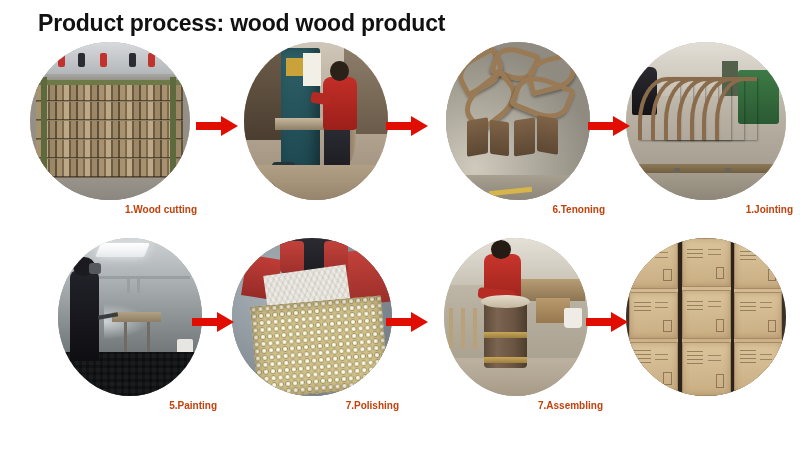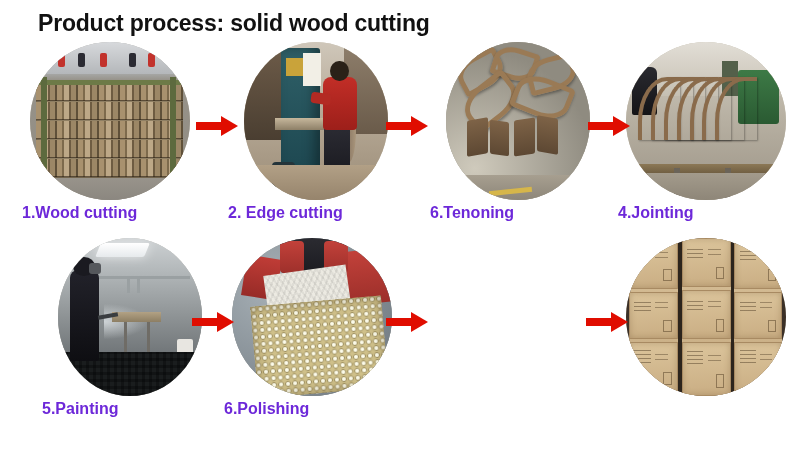--- a/index.html
+++ b/index.html
@@ -68,24 +68,24 @@
     position: absolute;
     inset: 0;
     overflow: hidden;
   }
 
   .caption {
     position: absolute;
     left: 0;
     top: 162px;
     width: 100%;
-    text-align: left;
-    font-size: 16px;
+    text-align: right;
+    font-size: 10px;
     font-weight: bold;
-    color: #6d28d9;
+    color: #c2410c;
     white-space: nowrap;
   }
 
   
   .arrow {
     position: absolute;
     top: 74px;
     width: 42px;
     height: 20px;
     z-index: 20;
@@ -371,21 +371,21 @@
     position:absolute; right:12%; bottom:14%; width:18%; height:26%;
     border:1px solid rgba(80,60,34,.5);
   }
   .s8 .gap { position:absolute; top:0; height:100%; width:5px; background:#2c241c; }
 </style>
 </head>
 <body>
 
 <div id="infographic">
 
-  <div class="title">Product process: solid wood cutting</div>
+  <div class="title">Product process: wood wood product</div>
 
   <div class="row row-1">
 
     <div class="step" style="left:22px;">
       <div class="oval wide">
         <div class="scene s1">
           <div class="ceiling"></div>
           <div class="ppl" style="left:18%;"></div>
           <div class="ppl b" style="left:30%;"></div>
           <div class="ppl" style="left:44%;"></div>
@@ -424,21 +424,20 @@
           <div class="table"></div>
           <div class="motor"></div>
           <div class="duct"></div>
           <div class="worker-legs"></div>
           <div class="worker-body"></div>
           <div class="worker-arm"></div>
           <div class="worker-head"></div>
           <div class="floor"></div>
         </div>
       </div>
-      <div class="caption">2. Edge cutting</div>
     </div>
 
     <div class="arrow" style="left:386px;">
       <div class="shaft"></div>
         <div class="head"></div>
     </div>
 
     <div class="step" style="left:430px;">
       <div class="oval">
         <div class="scene s3">
@@ -489,21 +488,21 @@
           <div class="leg" style="left:32%; top:22%; width:26%; height:40%;"></div>
           <div class="leg" style="left:40%; top:22%; width:26%; height:40%;"></div>
           <div class="leg" style="left:48%; top:22%; width:26%; height:40%;"></div>
           <div class="leg" style="left:56%; top:22%; width:26%; height:40%;"></div>
           <div class="tabletop"></div>
           <div class="stand" style="left:30%;"></div>
           <div class="stand" style="left:62%;"></div>
           <div class="floor"></div>
         </div>
       </div>
-      <div class="caption">4.Jointing</div>
+      <div class="caption">1.Jointing</div>
     </div>
   </div>
 
   <div class="row row-2">
 
     <div class="step" style="left:42px;">
       <div class="oval">
         <div class="scene s5">
           <div class="wall"></div>
           <div class="light"></div>
@@ -536,28 +535,49 @@
           <div class="concrete"></div>
           <div class="redpanel"></div>
           <div class="redpanel2"></div>
           <div class="hands"></div>
           <div class="sleeve" style="left:30%;"></div>
           <div class="sleeve" style="left:58%;"></div>
           <div class="whitesheet"></div>
           <div class="mesh"></div>
         </div>
       </div>
-      <div class="caption">6.Polishing</div>
+      <div class="caption">7.Polishing</div>
     </div>
 
     <div class="arrow" style="left:386px;">
       <div class="shaft"></div>
         <div class="head"></div>
     </div>
 
+    <div class="step" style="left:428px;">
+      <div class="oval">
+        <div class="scene s7">
+          <div class="backwall"></div>
+          <div class="bench"></div>
+          <div class="box"></div>
+          <div class="pail"></div>
+          <div class="frame"></div>
+          <div class="floor"></div>
+          <div class="worker-body"></div>
+          <div class="worker-head"></div>
+          <div class="arm"></div>
+          <div class="barrel">
+            <div class="band" style="top:46%;"></div>
+            <div class="band" style="top:84%;"></div>
+          </div>
+          <div class="lid"></div>
+        </div>
+      </div>
+      <div class="caption">7.Assembling</div>
+    </div>
 
     <div class="arrow" style="left:586px;">
       <div class="shaft"></div>
         <div class="head"></div>
     </div>
 
     <div class="step" style="left:618px;">
       <div class="oval wide">
         <div class="scene s8">
           <div class="col" style="left:2%; width:31%;">

